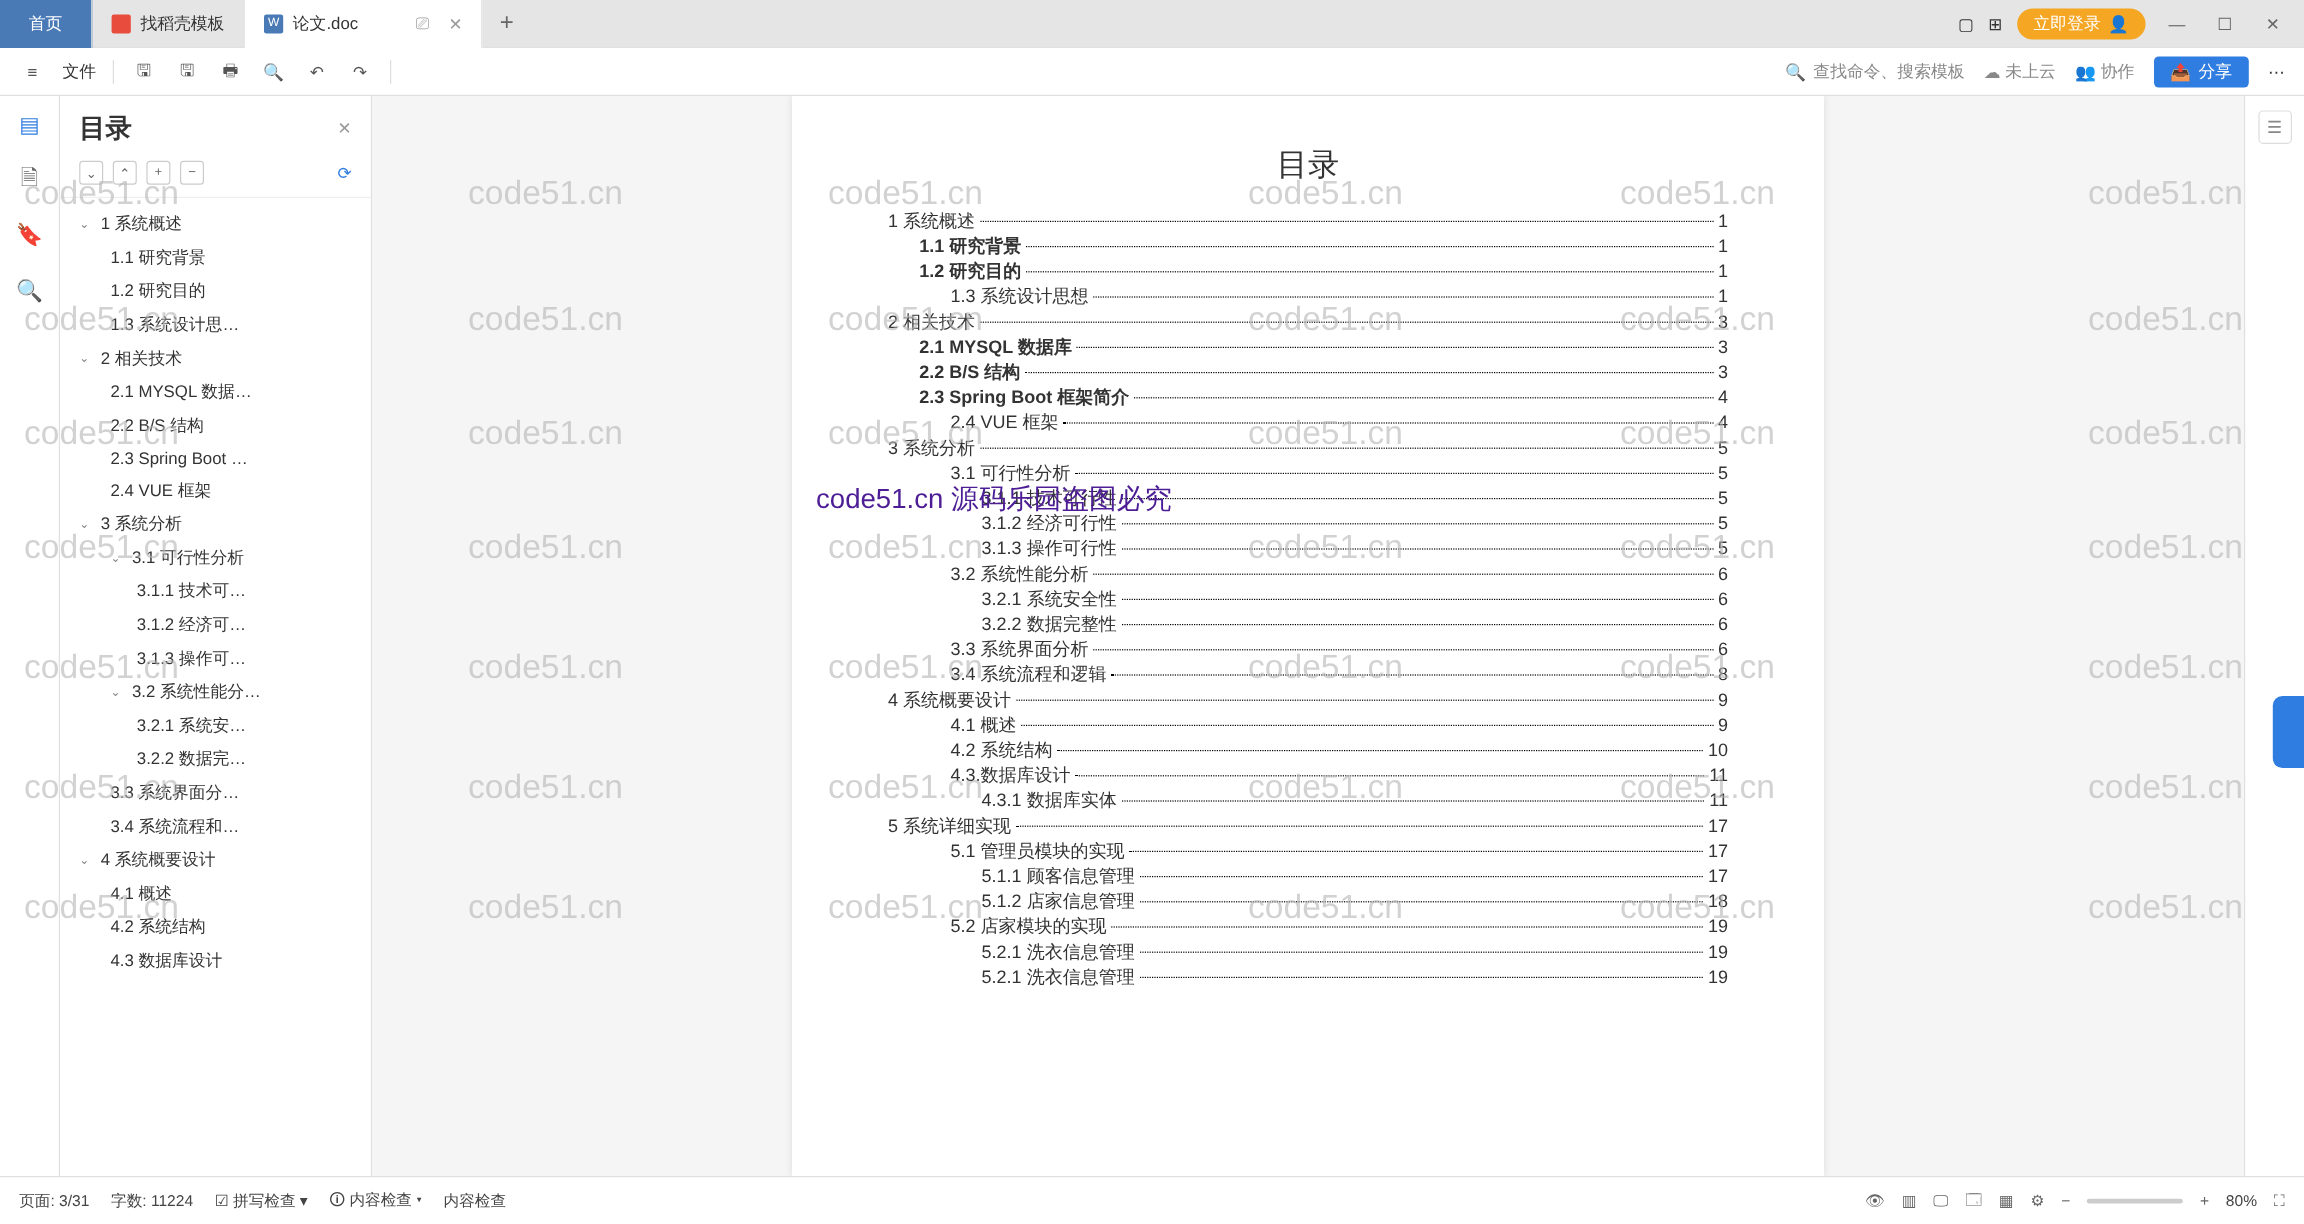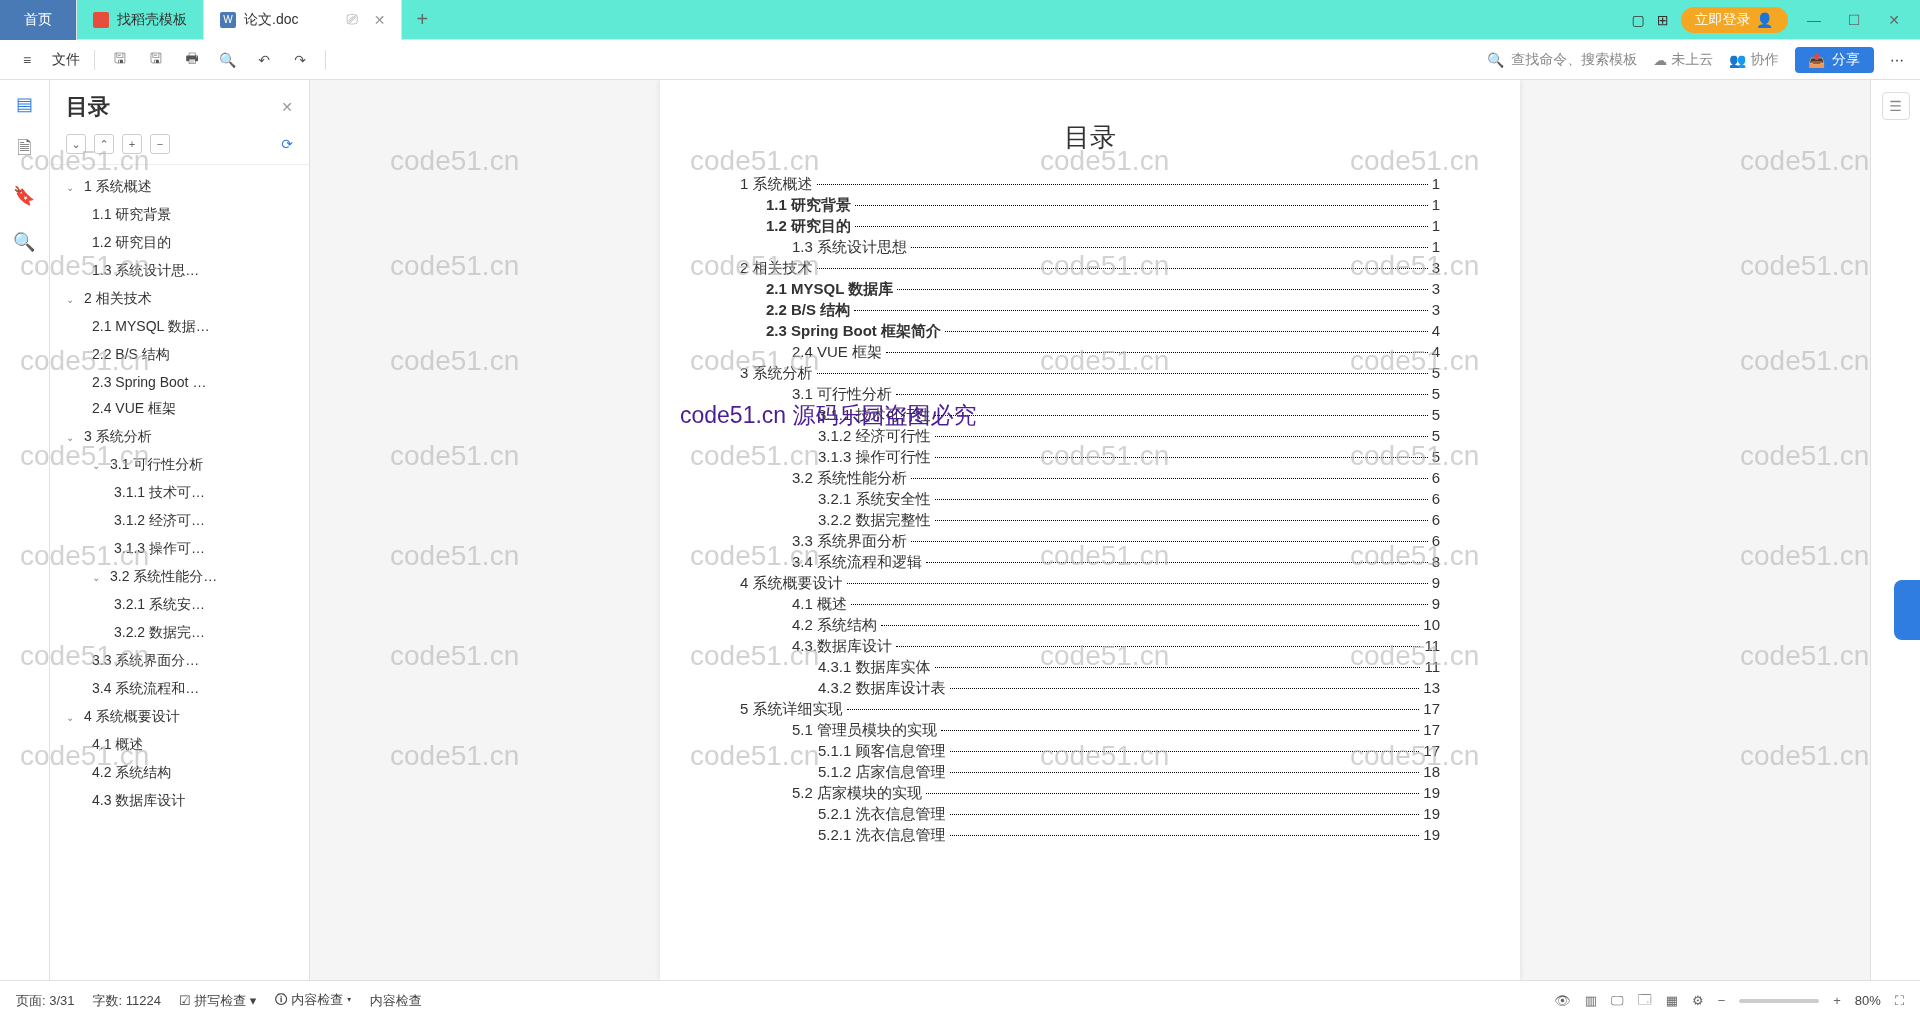--- a/index.html
+++ b/index.html
@@ -1,17 +1,17 @@
 <!DOCTYPE html>
 <html><head>
 <meta charset="utf-8">
 <style>
 *{box-sizing:border-box;margin:0;padding:0;font-family:"Microsoft YaHei",sans-serif}
 body{width:1920px;height:1020px;overflow:hidden;background:#fff;font-size:14px;color:#333;position:relative}
-.titlebar{height:40px;display:flex;align-items:center;background:#5eead4;border-bottom:1px solid #e0e0e0}
+.titlebar{height:40px;display:flex;align-items:center;background:#e5e5e5;border-bottom:1px solid #e0e0e0}
 .tab{height:40px;display:flex;align-items:center;padding:12px 16px;gap:8px;border-right:1px solid #e0e0e0;cursor:pointer}
 .tab.home{background:#4a7ab5;color:#fff;padding:0 24px}
 .tab.active{background:#fff}
 .tab-icon{width:16px;height:16px;display:inline-block}
 .tab-icon.red{background:#e74c3c;border-radius:2px}
 .tab-icon.blue{background:#4a7ab5;border-radius:2px;color:#fff;font-size:10px;display:flex;align-items:center;justify-content:center}
 .tab-close{color:#999;margin-left:8px}
 .tab-plus{padding:0 14px;color:#666;font-size:20px}
 .titlebar-right{margin-left:auto;display:flex;align-items:center;gap:12px;padding:0 12px}
 .login-btn{background:#f5a623;color:#fff;padding:4px 14px;border-radius:14px;display:flex;align-items:center;gap:6px}
@@ -343,25 +343,20 @@
           <div class="toc-row toc-l2">
             <span class="toc-text">4.3.数据库设计</span>
             <span class="toc-dots"></span>
             <span class="toc-page">11</span>
           </div>
           <div class="toc-row toc-l3">
             <span class="toc-text">4.3.1 数据库实体</span>
             <span class="toc-dots"></span>
             <span class="toc-page">11</span>
           </div>
-          <div class="toc-row toc-l3">
-            <span class="toc-text">4.3.2 数据库设计表</span>
-            <span class="toc-dots"></span>
-            <span class="toc-page">13</span>
-          </div>
           <div class="toc-row toc-l0">
             <span class="toc-text">5 系统详细实现</span>
             <span class="toc-dots"></span>
             <span class="toc-page">17</span>
           </div>
           <div class="toc-row toc-l2">
             <span class="toc-text">5.1 管理员模块的实现</span>
             <span class="toc-dots"></span>
             <span class="toc-page">17</span>
           </div>

